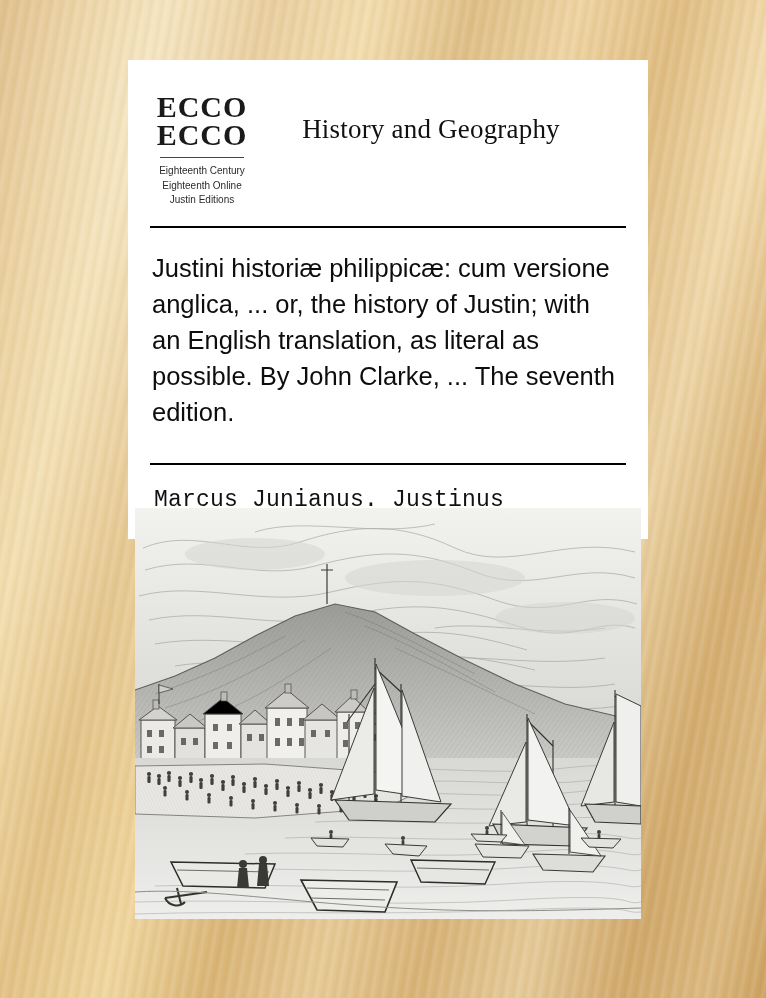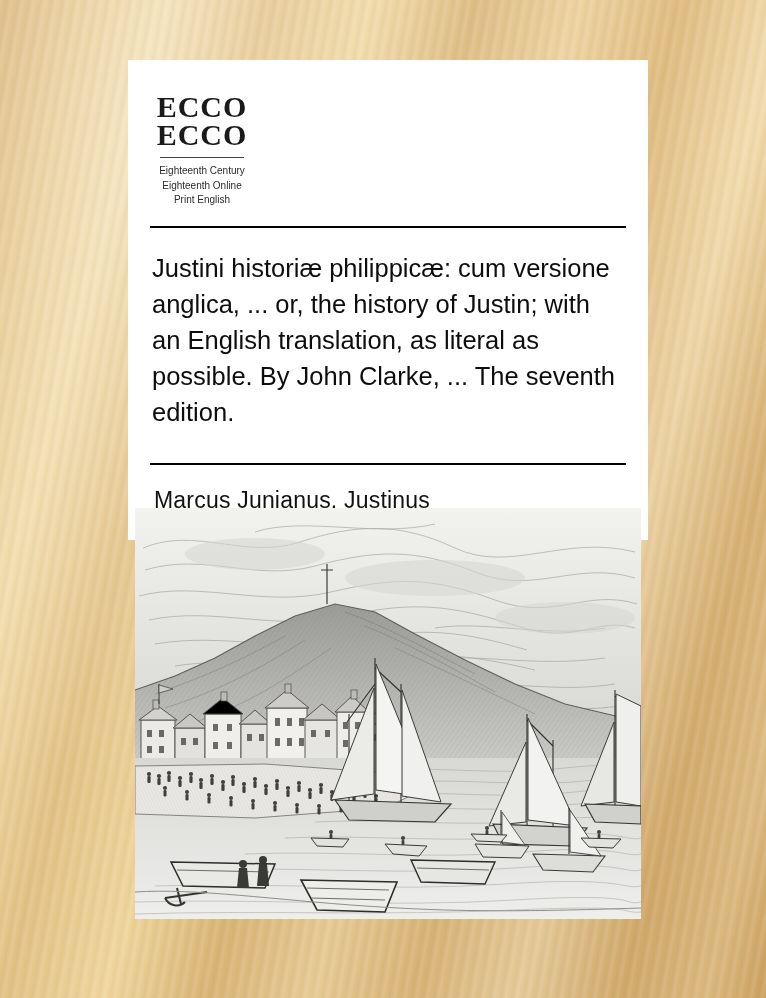--- a/index.html
+++ b/index.html
@@ -135,21 +135,21 @@
     font-size: 25.5px;
     line-height: 1.42;
     color: #0d0d0d;
   }
 
   
   .author-block {
     padding: 22px 26px 26px 26px;
   }
   .author-name {
-    font-family: Liberation Sans, sans-serif;
+    font-family: Liberation Mono, monospace;
     font-size: 23px;
     color: #111;
     letter-spacing: .2px;
   }
 
   
   .illus {
     position: absolute;
     left: 135px;
     top: 508px;
@@ -170,23 +170,24 @@
 <div class="page">
 
   <div class="header">
 
     <div class="ecco-logo">
       <div class="ecco-mark">ECCO</div>
       <div class="ecco-line2">ECCO</div>
       <div class="ecco-rule"></div>
       <div class="ecco-sub">Eighteenth Century</div>
       <div class="ecco-sub">Eighteenth Online</div>
-      <div class="ecco-sub">Print English</div>
+      <div class="ecco-sub">Justin Editions</div>
     </div>
 
+    <div class="cat-title">History and Geography</div>
   </div>
 
   <div class="hrule"></div>
 
   <div class="title-block">
     <div class="book-title">Justini historiæ philippicæ: cum versione anglica, ... or, the history of Justin; with an English translation, as literal as possible. By John Clarke, ... The seventh edition.</div>
   </div>
 
   <div class="hrule"></div>
 

